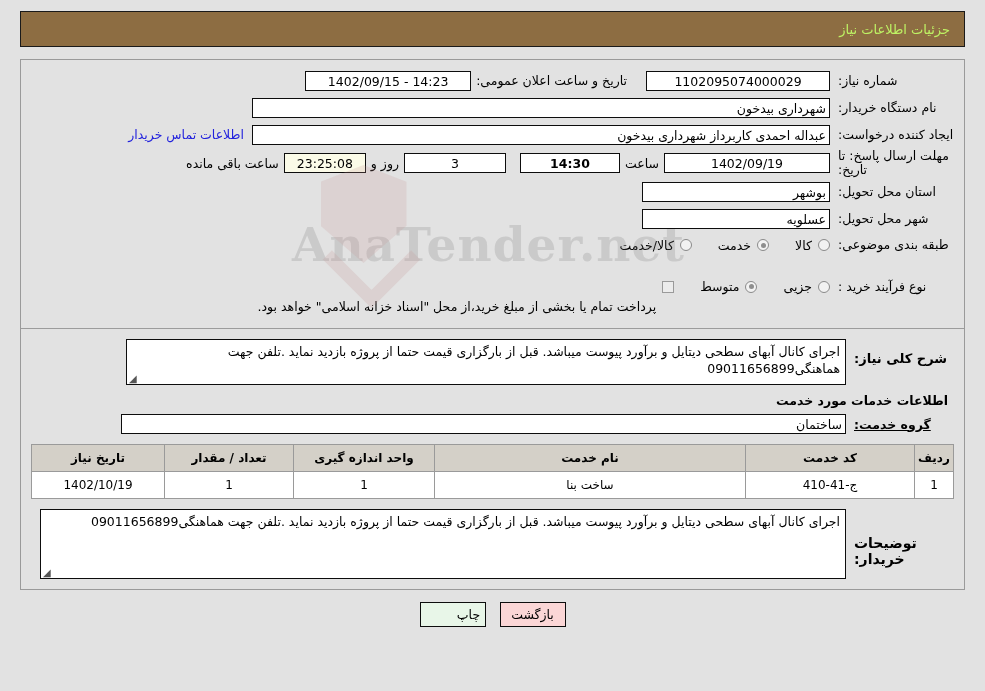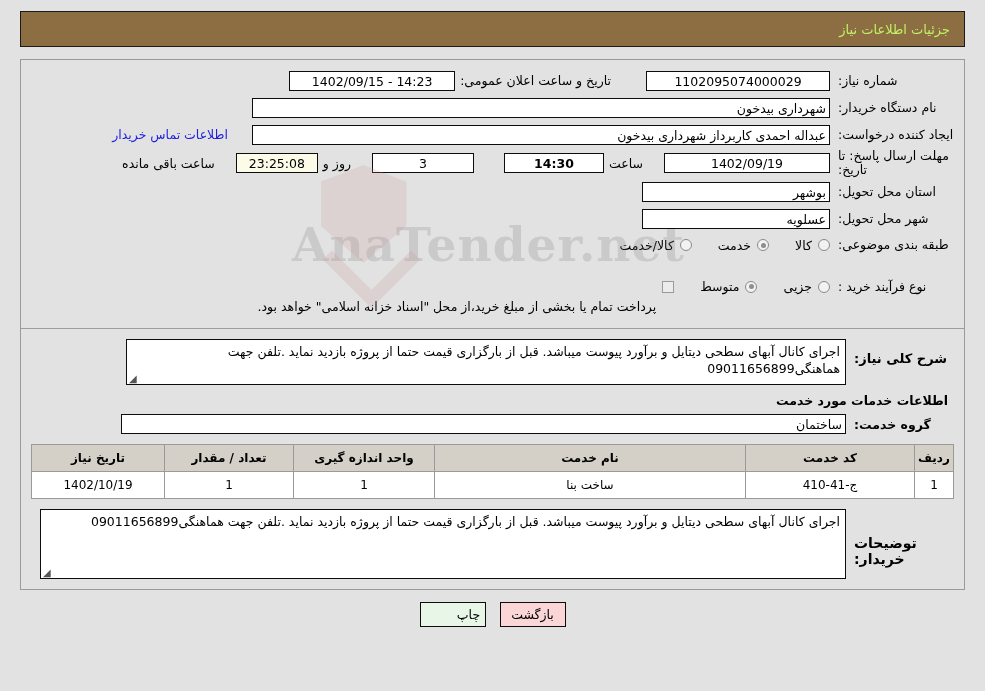--- a/index.html
+++ b/index.html
@@ -69,21 +69,20 @@
     background: #ffffff;
     border: 1px solid #0d0d0d;
     height: 20px;
     line-height: 19px;
     font-size: 12.5px;
     padding: 0 3px;
     box-sizing: border-box;
     text-align: center;
     overflow: hidden;
     white-space: nowrap;
-    margin-left: 16px;
   }
   .fld.rt { text-align: right; }
   .fld.ivory { background: #fbfbe8; }
 
   .w-need  { width: 184px; }
   .w-org   { width: 578px; }
   .w-org2  { width: 578px; }
   .w-date  { width: 166px; }
   .w-time  { width: 100px; font-weight: bold; }
   .w-days  { width: 102px; }
@@ -181,20 +180,21 @@
     text-align: right;
     padding: 8px 6px 4px 0;
   }
 
   .grp-row { display: flex; align-items: center; padding: 2px 0 6px 0; }
   .grp-lbl {
     width: 108px; flex: 0 0 108px;
     text-align: left; padding-left: 8px;
     font-size: 12.5px; font-weight: bold;
     box-sizing: border-box;
+    text-decoration: underline;
   }
   .w-grp { width: 725px; }
 
   
   .tbl-wrap { padding: 0 10px 6px 10px; }
   table.items {
     width: 100%;
     border-collapse: collapse;
     border: 1px solid #9a9a9a;
     background: #ffffff;

